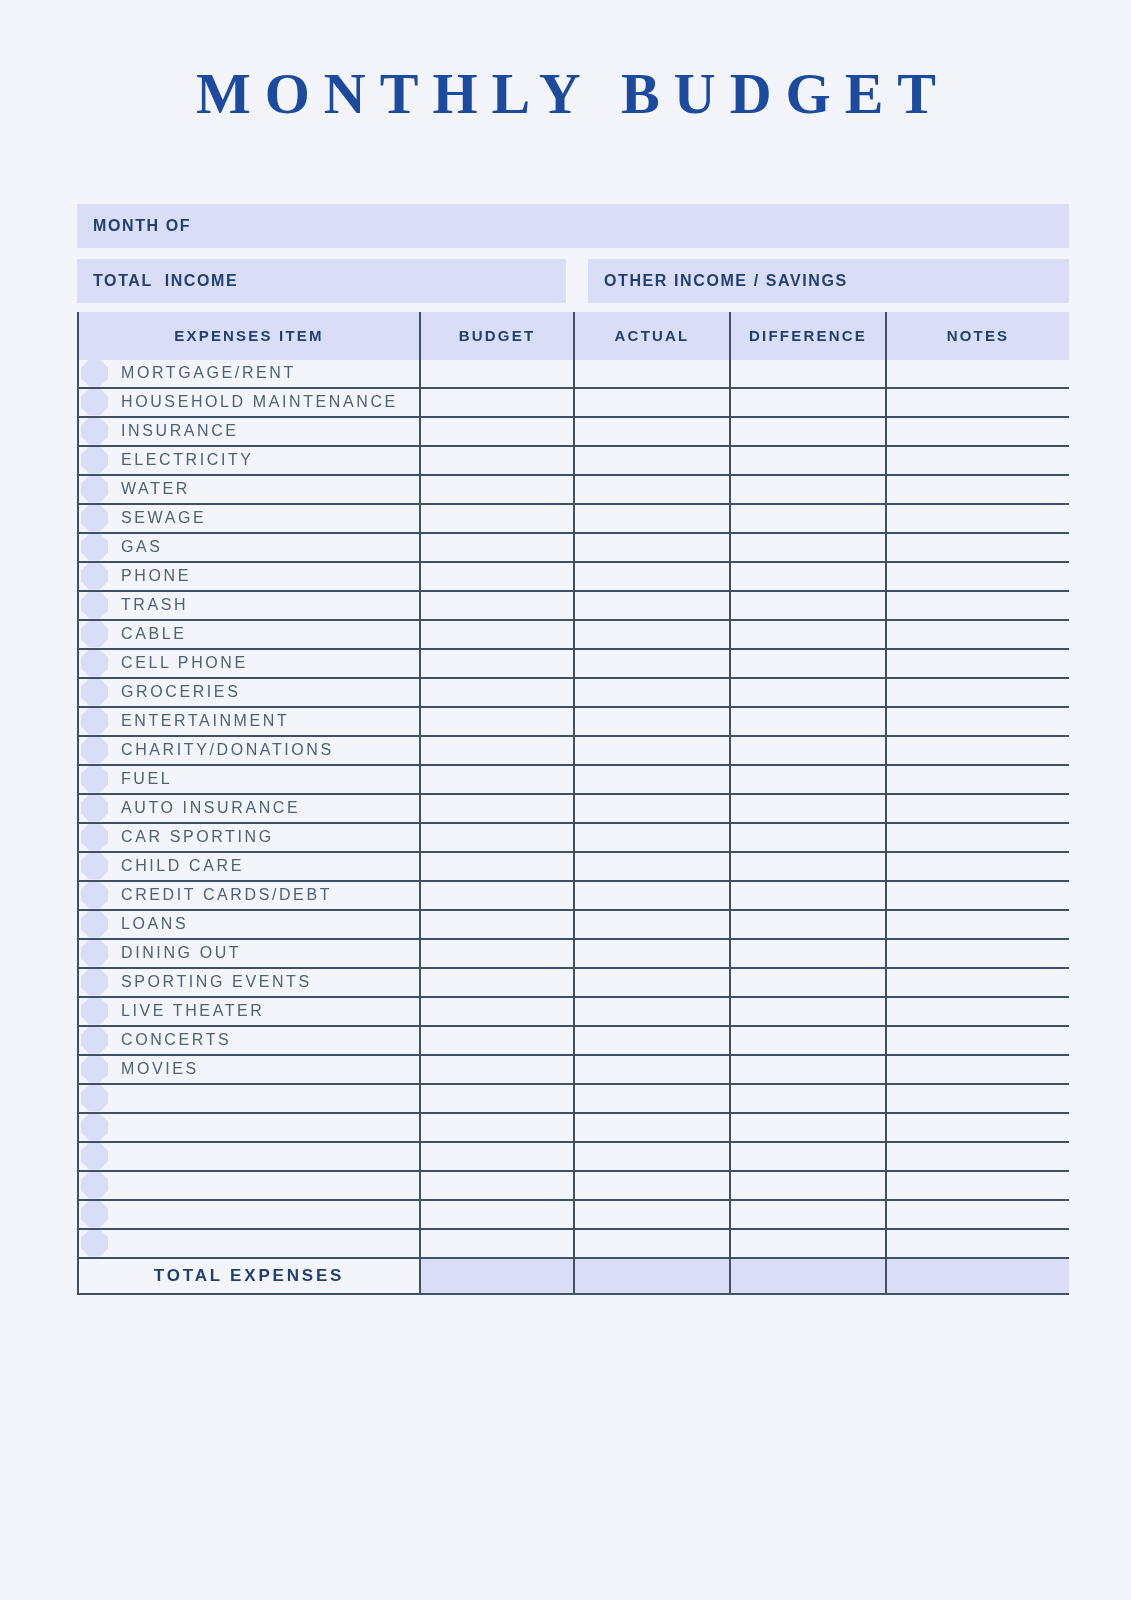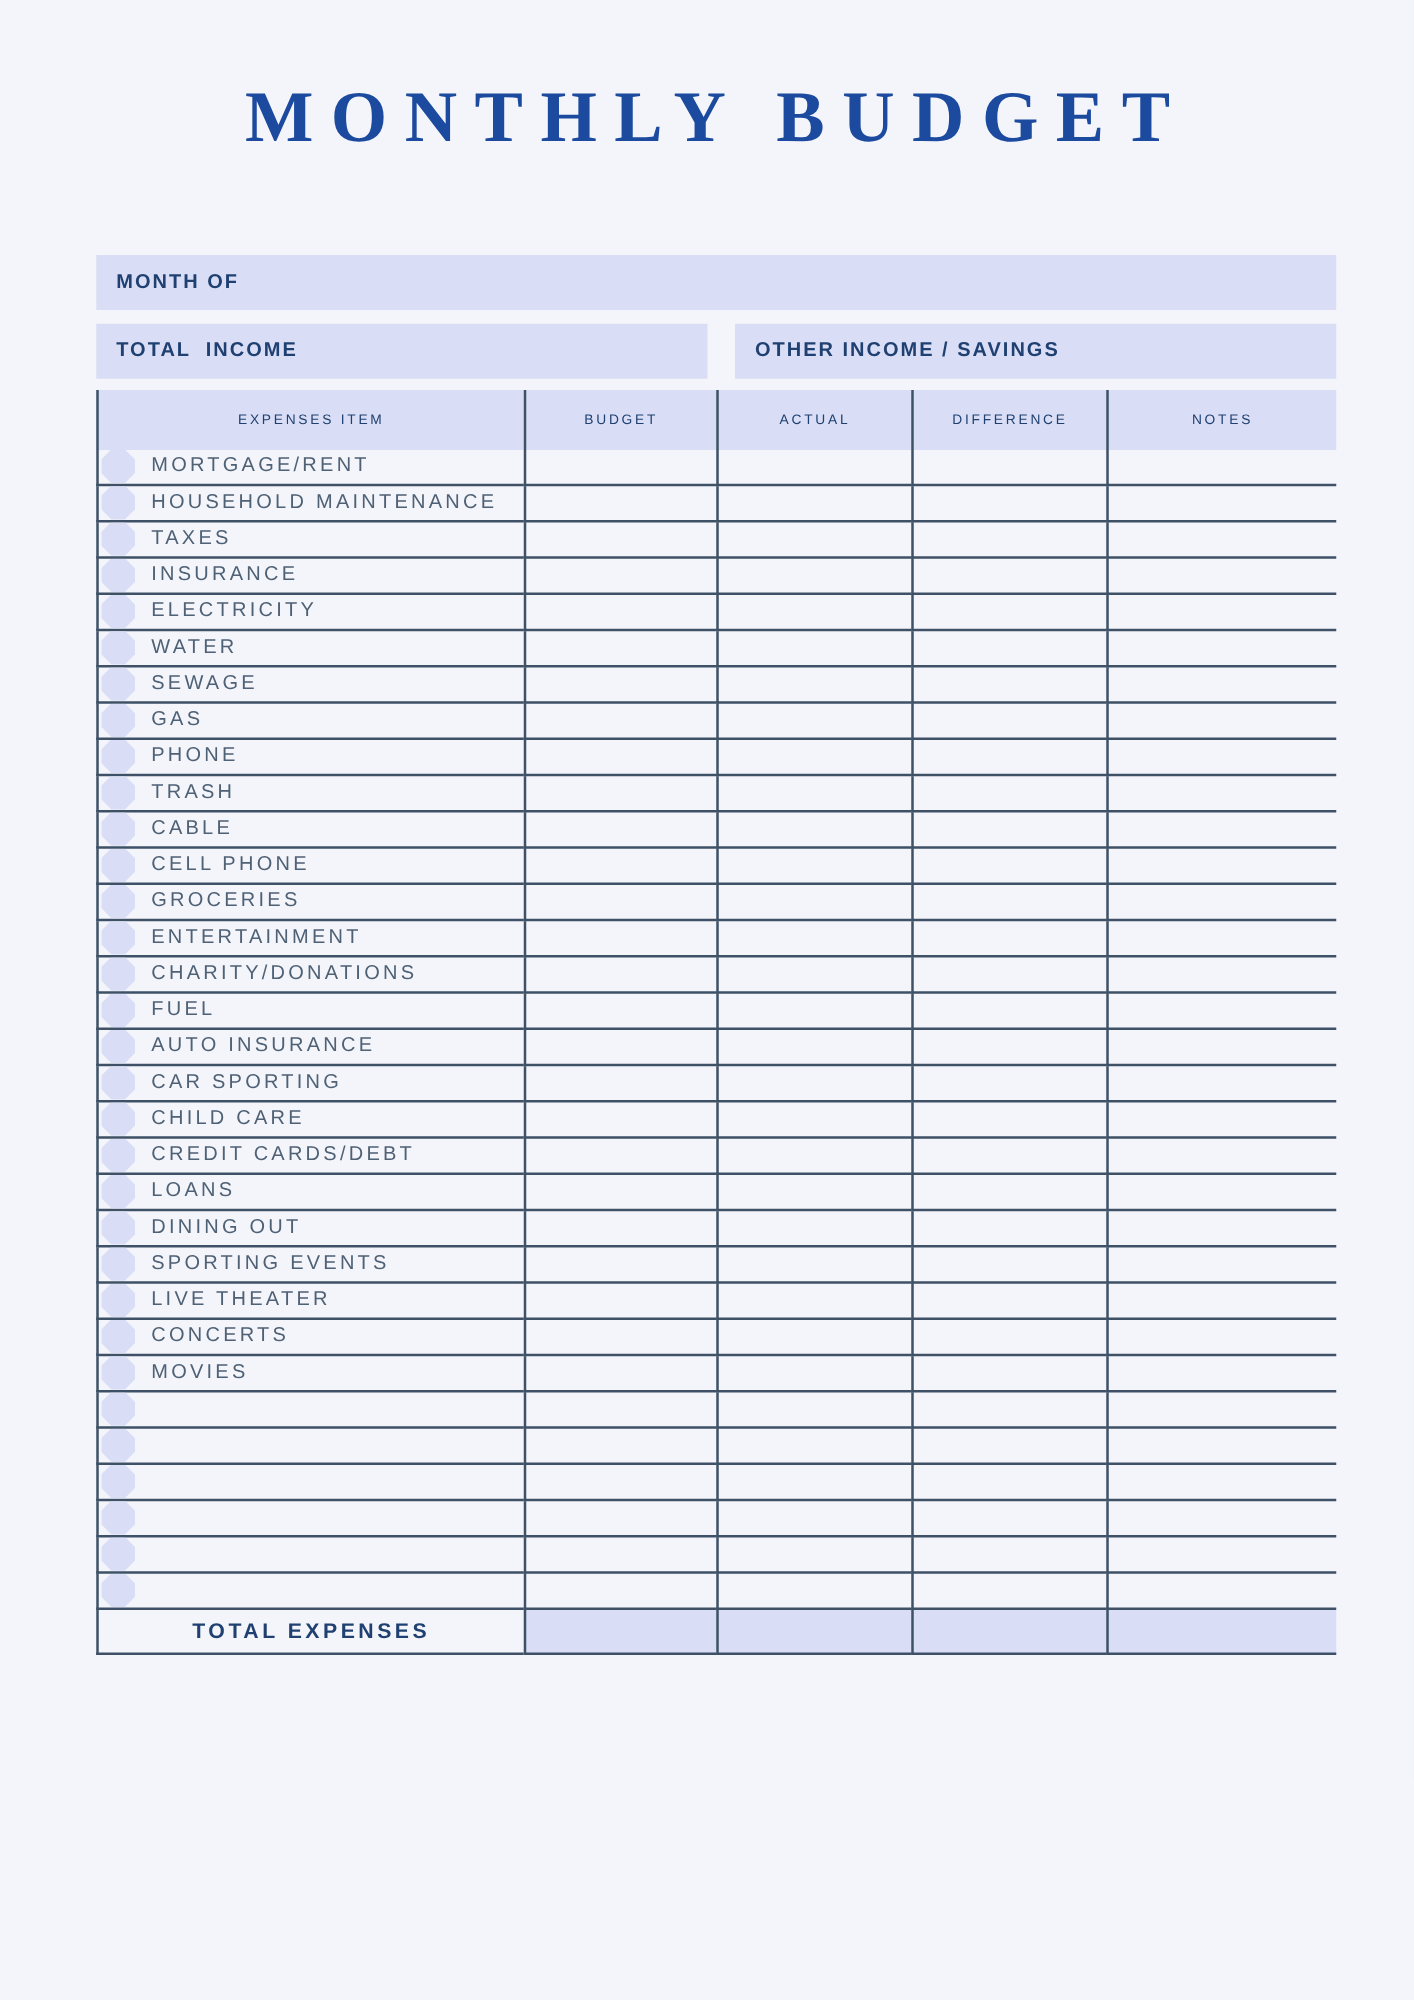--- a/index.html
+++ b/index.html
@@ -45,21 +45,21 @@
 
   .table { margin-top:9px; }
   .t-head, .t-row {
     display:grid;
     grid-template-columns:342px 154px 156px 156px 184px;
   }
   .t-head { height:48px; }
   .h-cell {
     background:var(--accent-lavender,#d9def6);
     display:flex; align-items:center; justify-content:center;
-    font-weight:400; font-size:11px; letter-spacing:2.2px;
+    font-weight:700; font-size:15px; letter-spacing:2.2px;
     color:var(--navy-text,#1f4070);
   }
   .h-cell:first-child { border-left:2px solid var(--line-color,#3e5166); }
   .h-cell + .h-cell { border-left:2px solid var(--line-color,#3e5166); }
 
   .t-row { height:29px; }
   .cell {
     border-bottom:2px solid var(--line-color,#3e5166);
     display:flex; align-items:center;
     overflow:hidden;
@@ -139,30 +139,20 @@
     <div class="cell item-cell">
       <span class="bullet"></span>
       <span class="item-label">HOUSEHOLD MAINTENANCE</span>
     </div>
     <div class="cell value-cell"></div>
     <div class="cell value-cell"></div>
     <div class="cell value-cell"></div>
     <div class="cell value-cell"></div>
   </div>
 
-  <div class="t-row">
-    <div class="cell item-cell">
-      <span class="bullet"></span>
-      <span class="item-label">TAXES</span>
-    </div>
-    <div class="cell value-cell"></div>
-    <div class="cell value-cell"></div>
-    <div class="cell value-cell"></div>
-    <div class="cell value-cell"></div>
-  </div>
 
   <div class="t-row">
     <div class="cell item-cell">
       <span class="bullet"></span>
       <span class="item-label">INSURANCE</span>
     </div>
     <div class="cell value-cell"></div>
     <div class="cell value-cell"></div>
     <div class="cell value-cell"></div>
     <div class="cell value-cell"></div>

